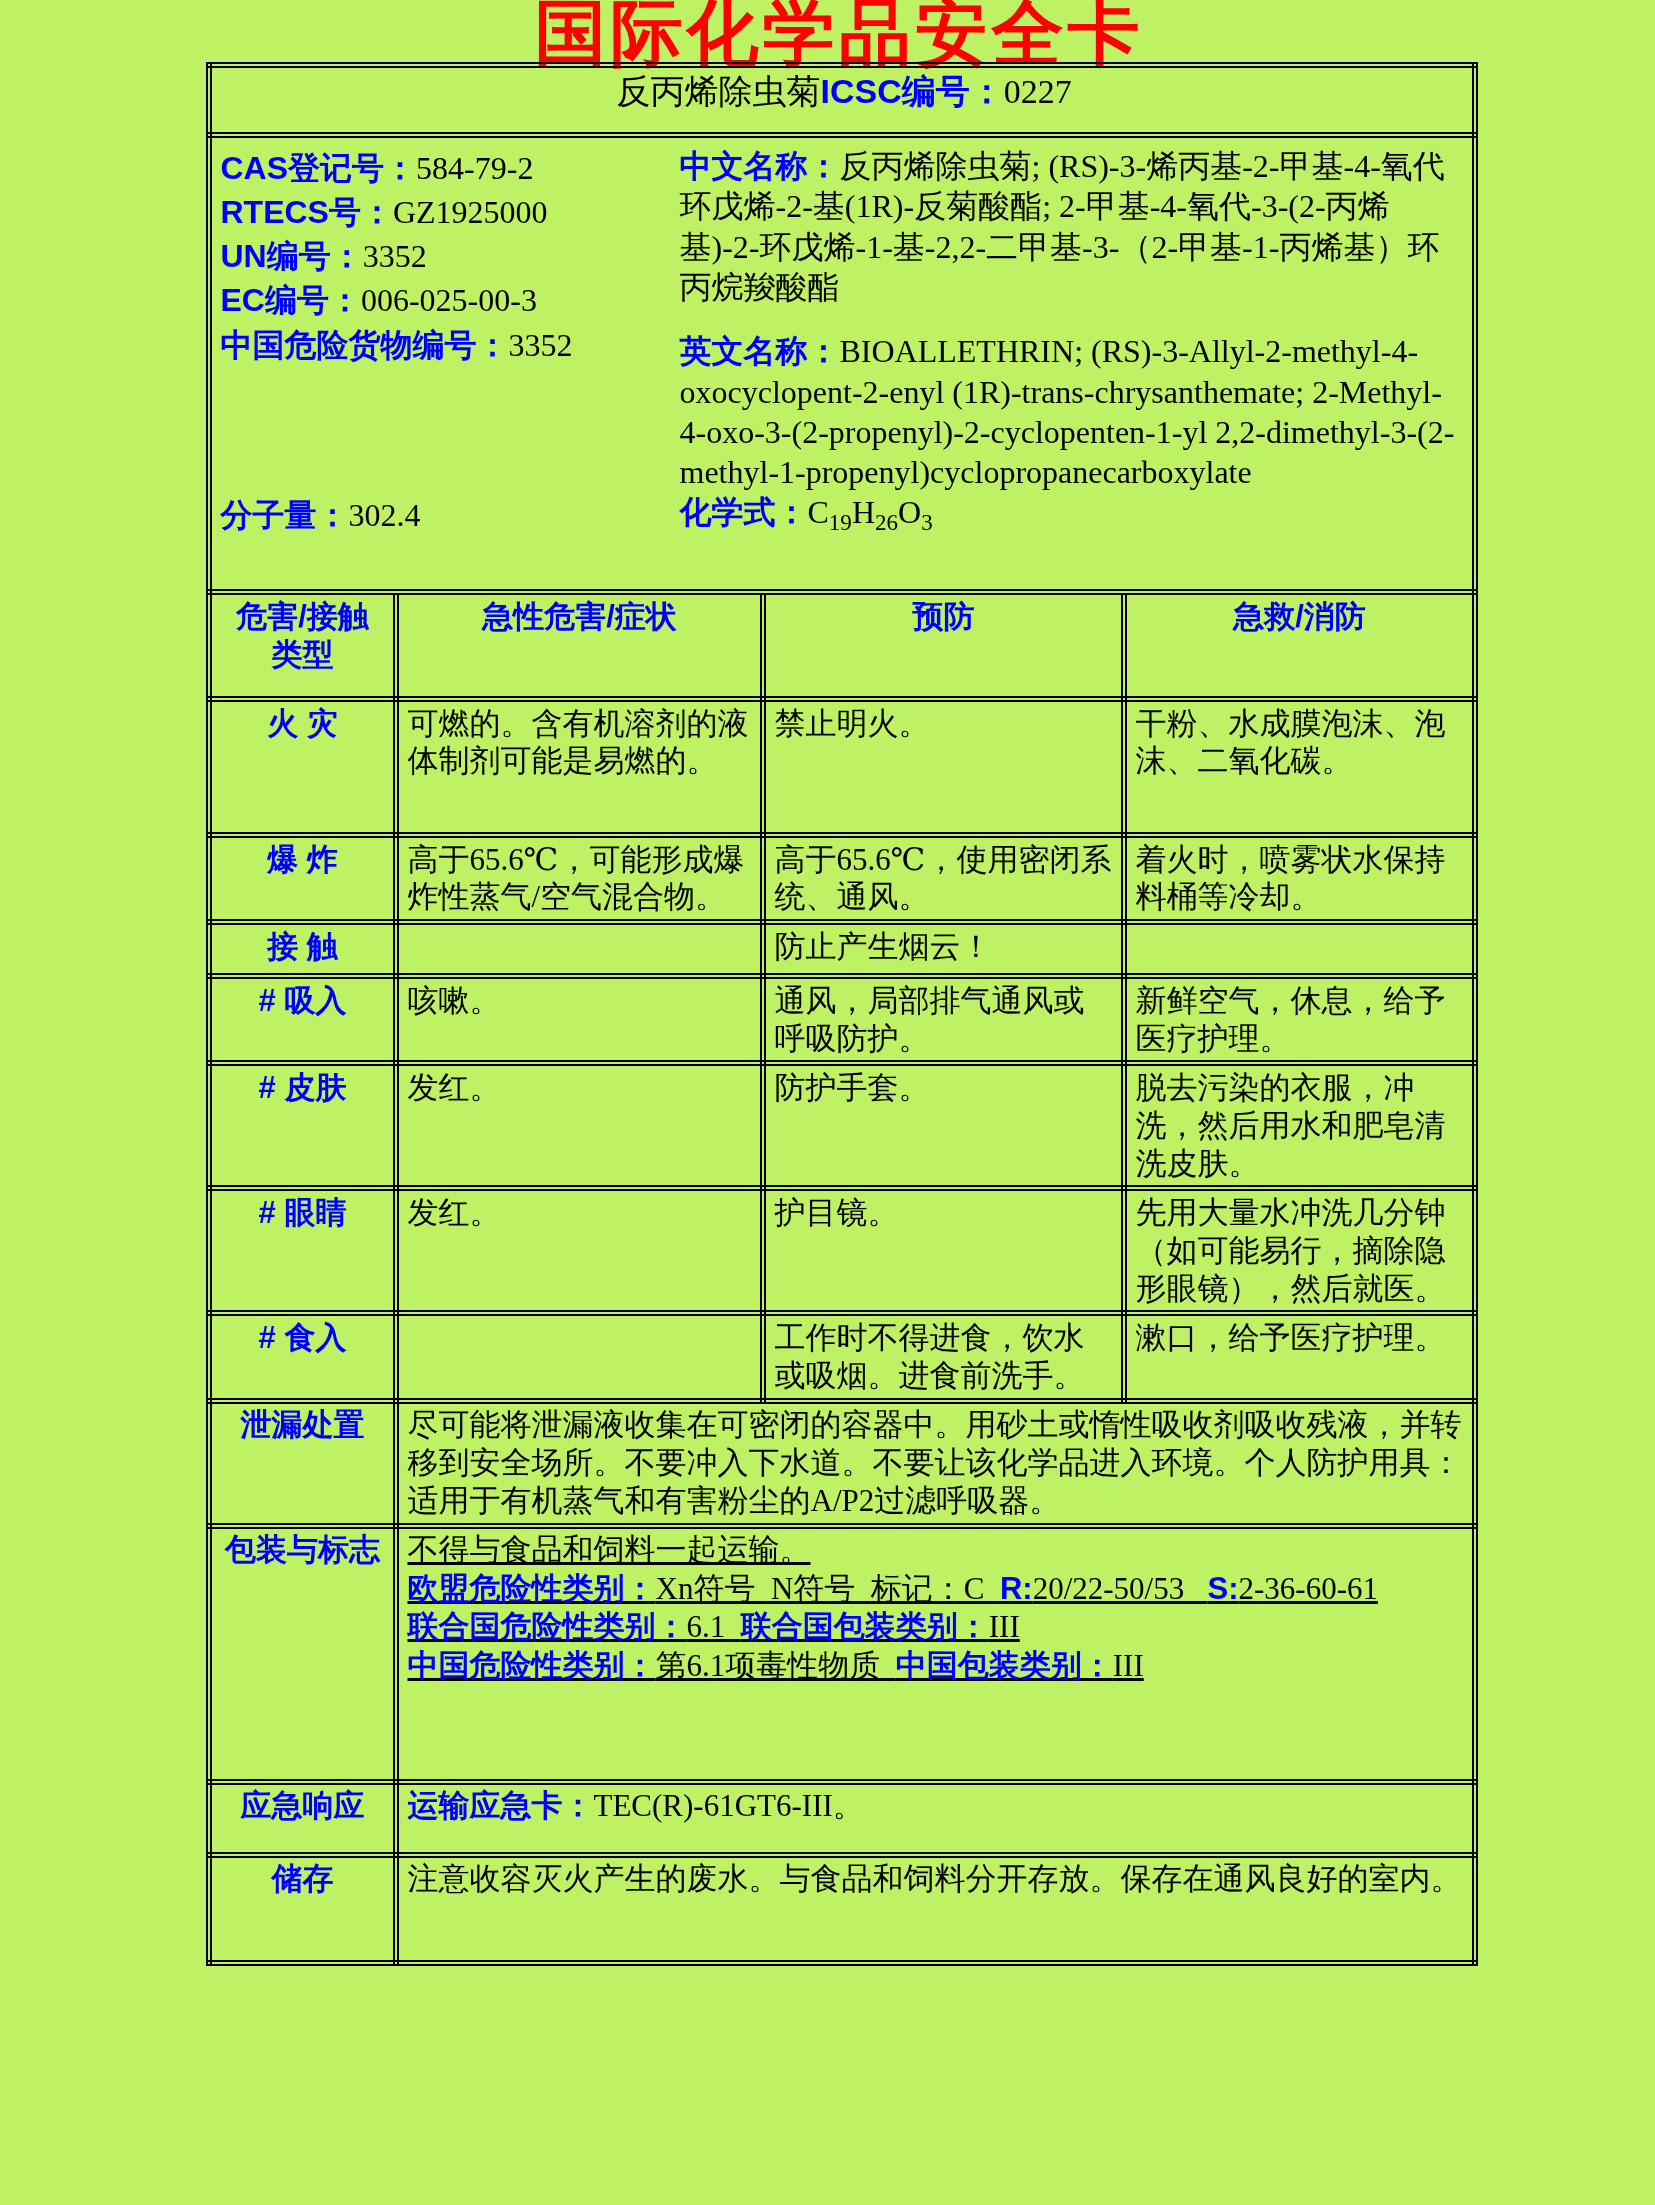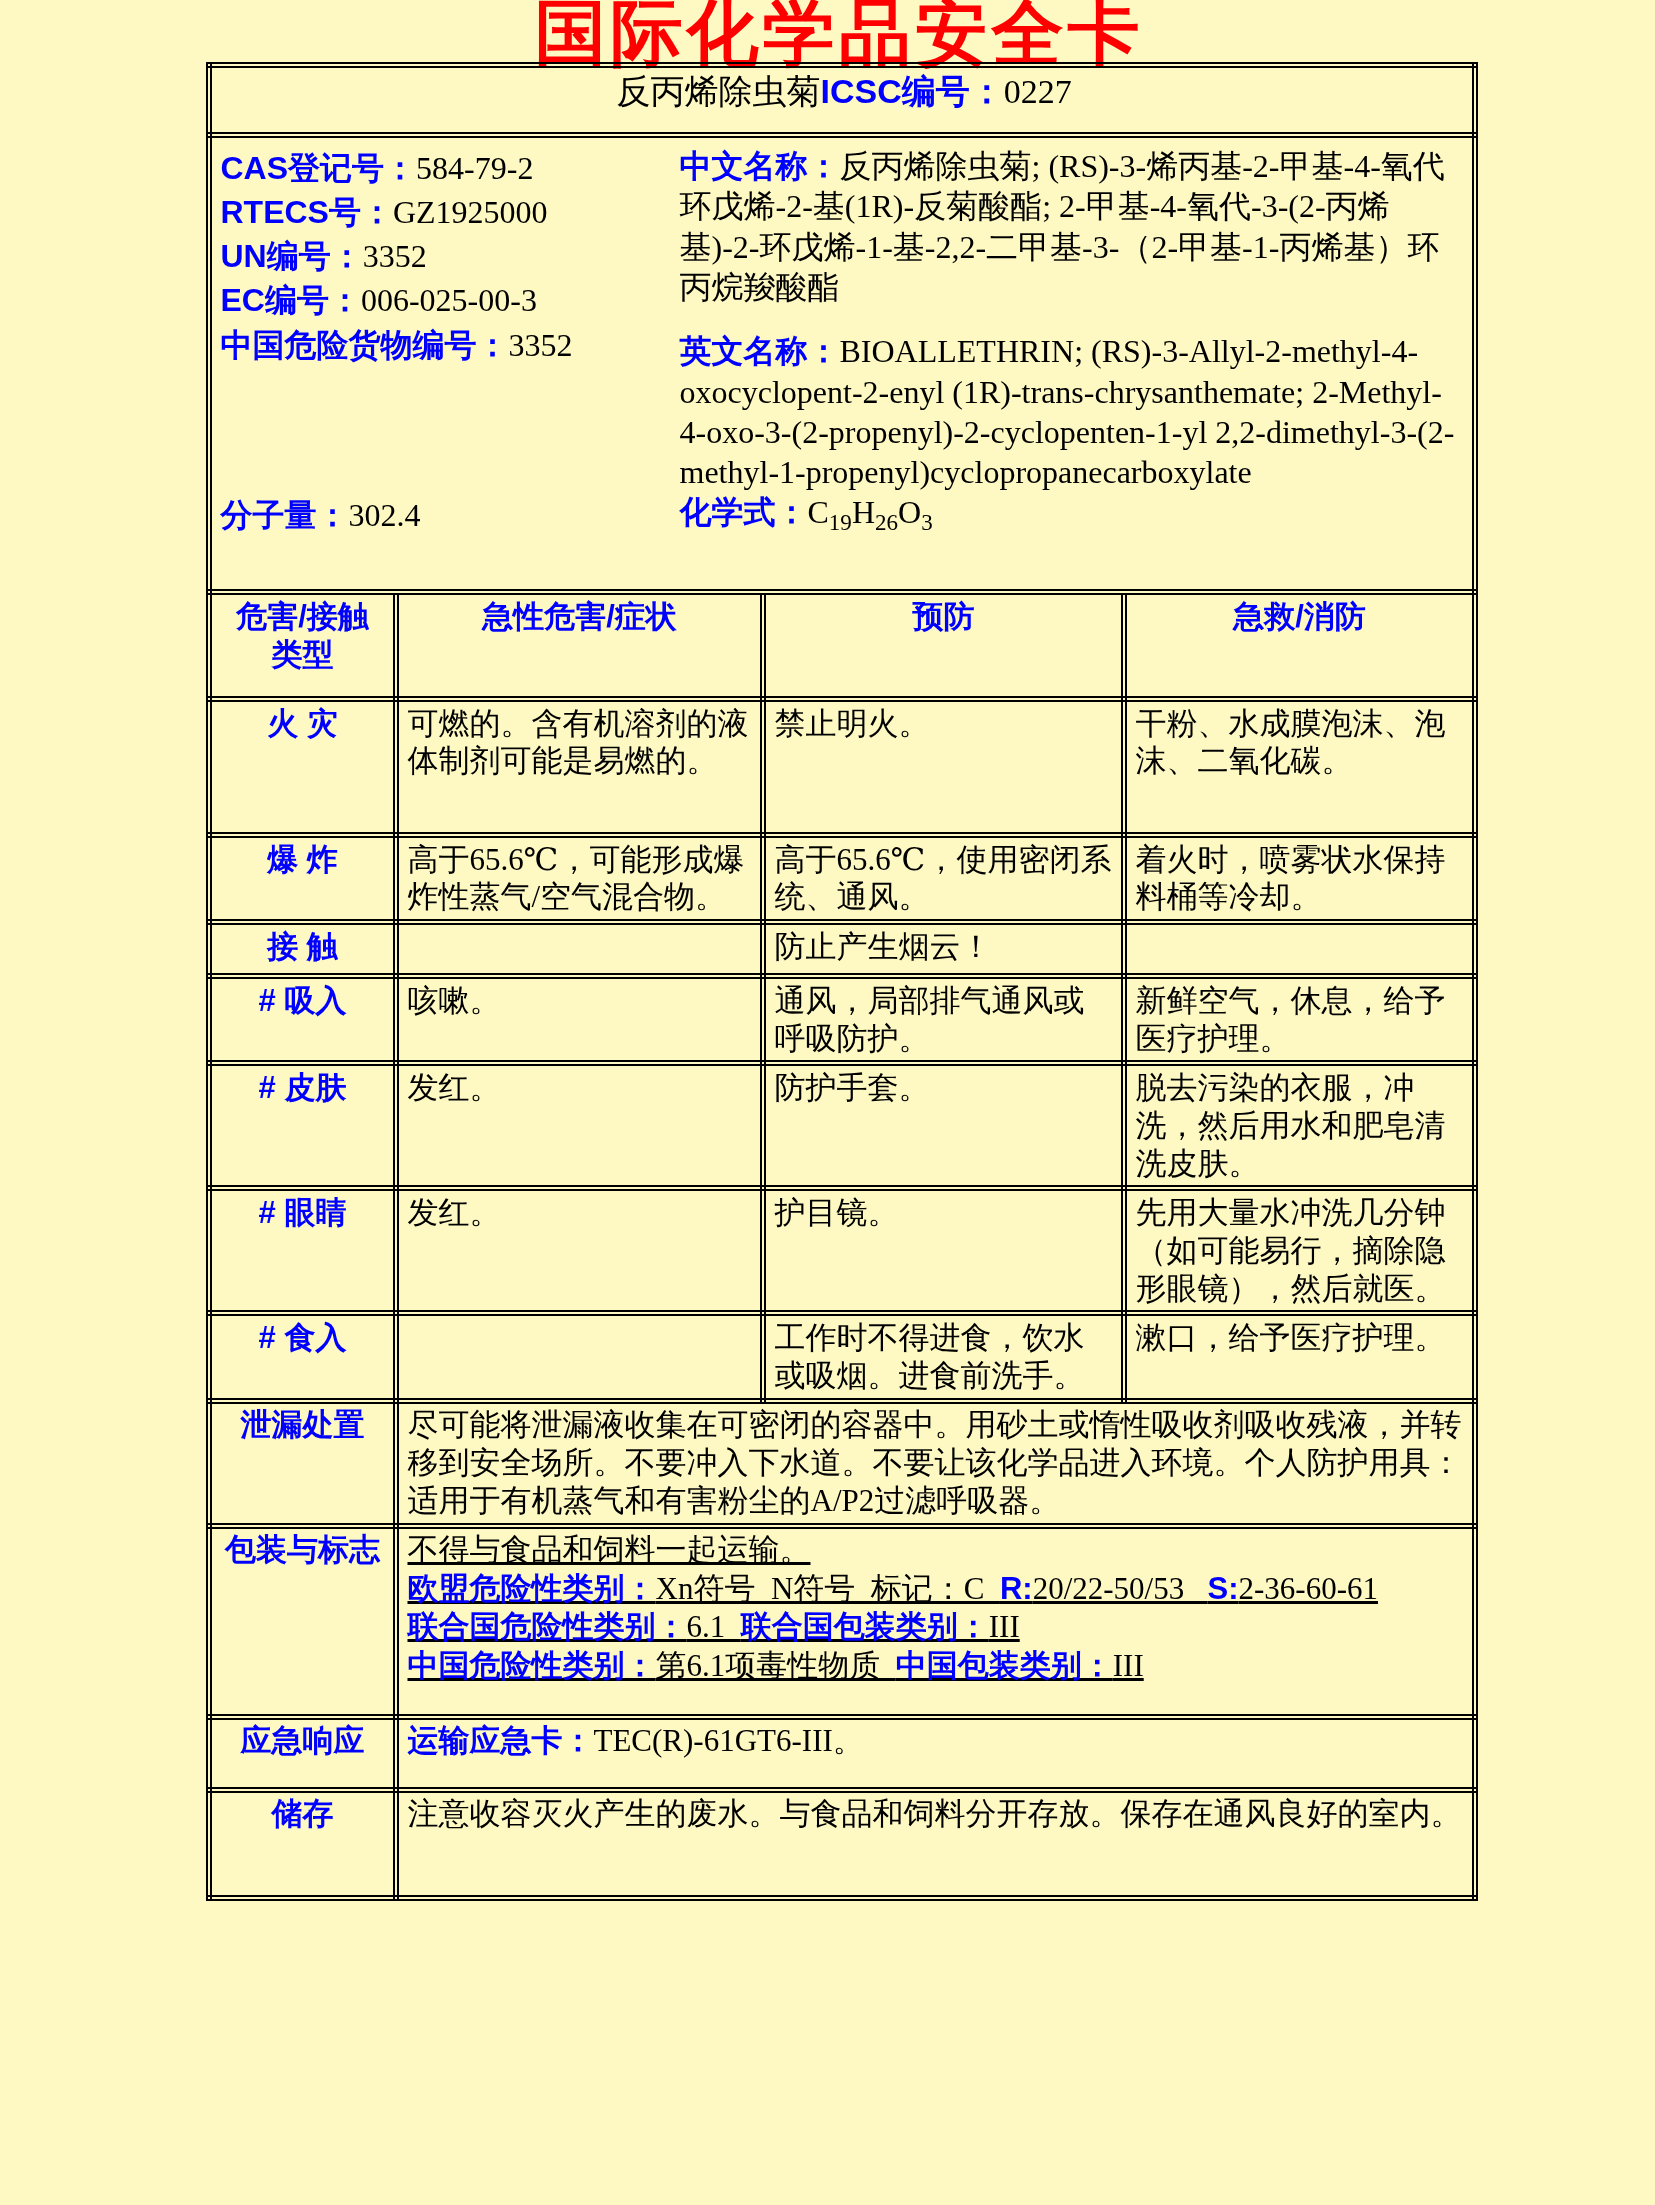--- a/index.html
+++ b/index.html
@@ -1,21 +1,21 @@
 <!DOCTYPE html>
 <html style="font-size:11.3px"><head>
 <meta charset="utf-8">
 <style>
   html,body{margin:0;padding:0;background:#ffffff;}
   body{
     width:1656px;height:2205px;position:relative;
     font-family:"Liberation Serif","DejaVu Serif",serif;
     color:#000;
   }
-  .page{position:absolute;inset:0;background:#fef9c3;}
+  .page{position:absolute;inset:0;background:#bef264;}
 
   .doc-title{
     position:absolute;left:206px;top:-7px;width:1266px;
     text-align:center;color:#fe0000;font-weight:bold;
     font-size:72px;line-height:1.12;letter-spacing:4.2px;
     font-family:"DejaVu Serif","Liberation Serif",serif;
   }
 
   table.card{
     position:absolute;left:206px;top:62px;width:1266px;
@@ -64,21 +64,21 @@
     font-size:32px;line-height:1.3;
   }
   tr.h-fire{height:136px;}
   tr.h-expl{height:86px;}
   tr.h-cont{height:54px;}
   tr.h-inh{height:83px;}
   tr.h-skin{height:121px;margin-top:24px;}
   tr.h-eye{height:123px;}
   tr.h-ing{height:81px;}
   tr.h-spill{height:123px;}
-  tr.h-pack{height:191px;}
+  tr.h-pack{height:256px;}
   tr.h-emer{height:73px;}
   tr.h-stor{height:108px;}
 
   .pre{white-space:pre-wrap;}
   .pline{font-size:31px;line-height:1.24;text-decoration:underline;}
 </style>
 </head>
 <body>
 
 <div class="page">

